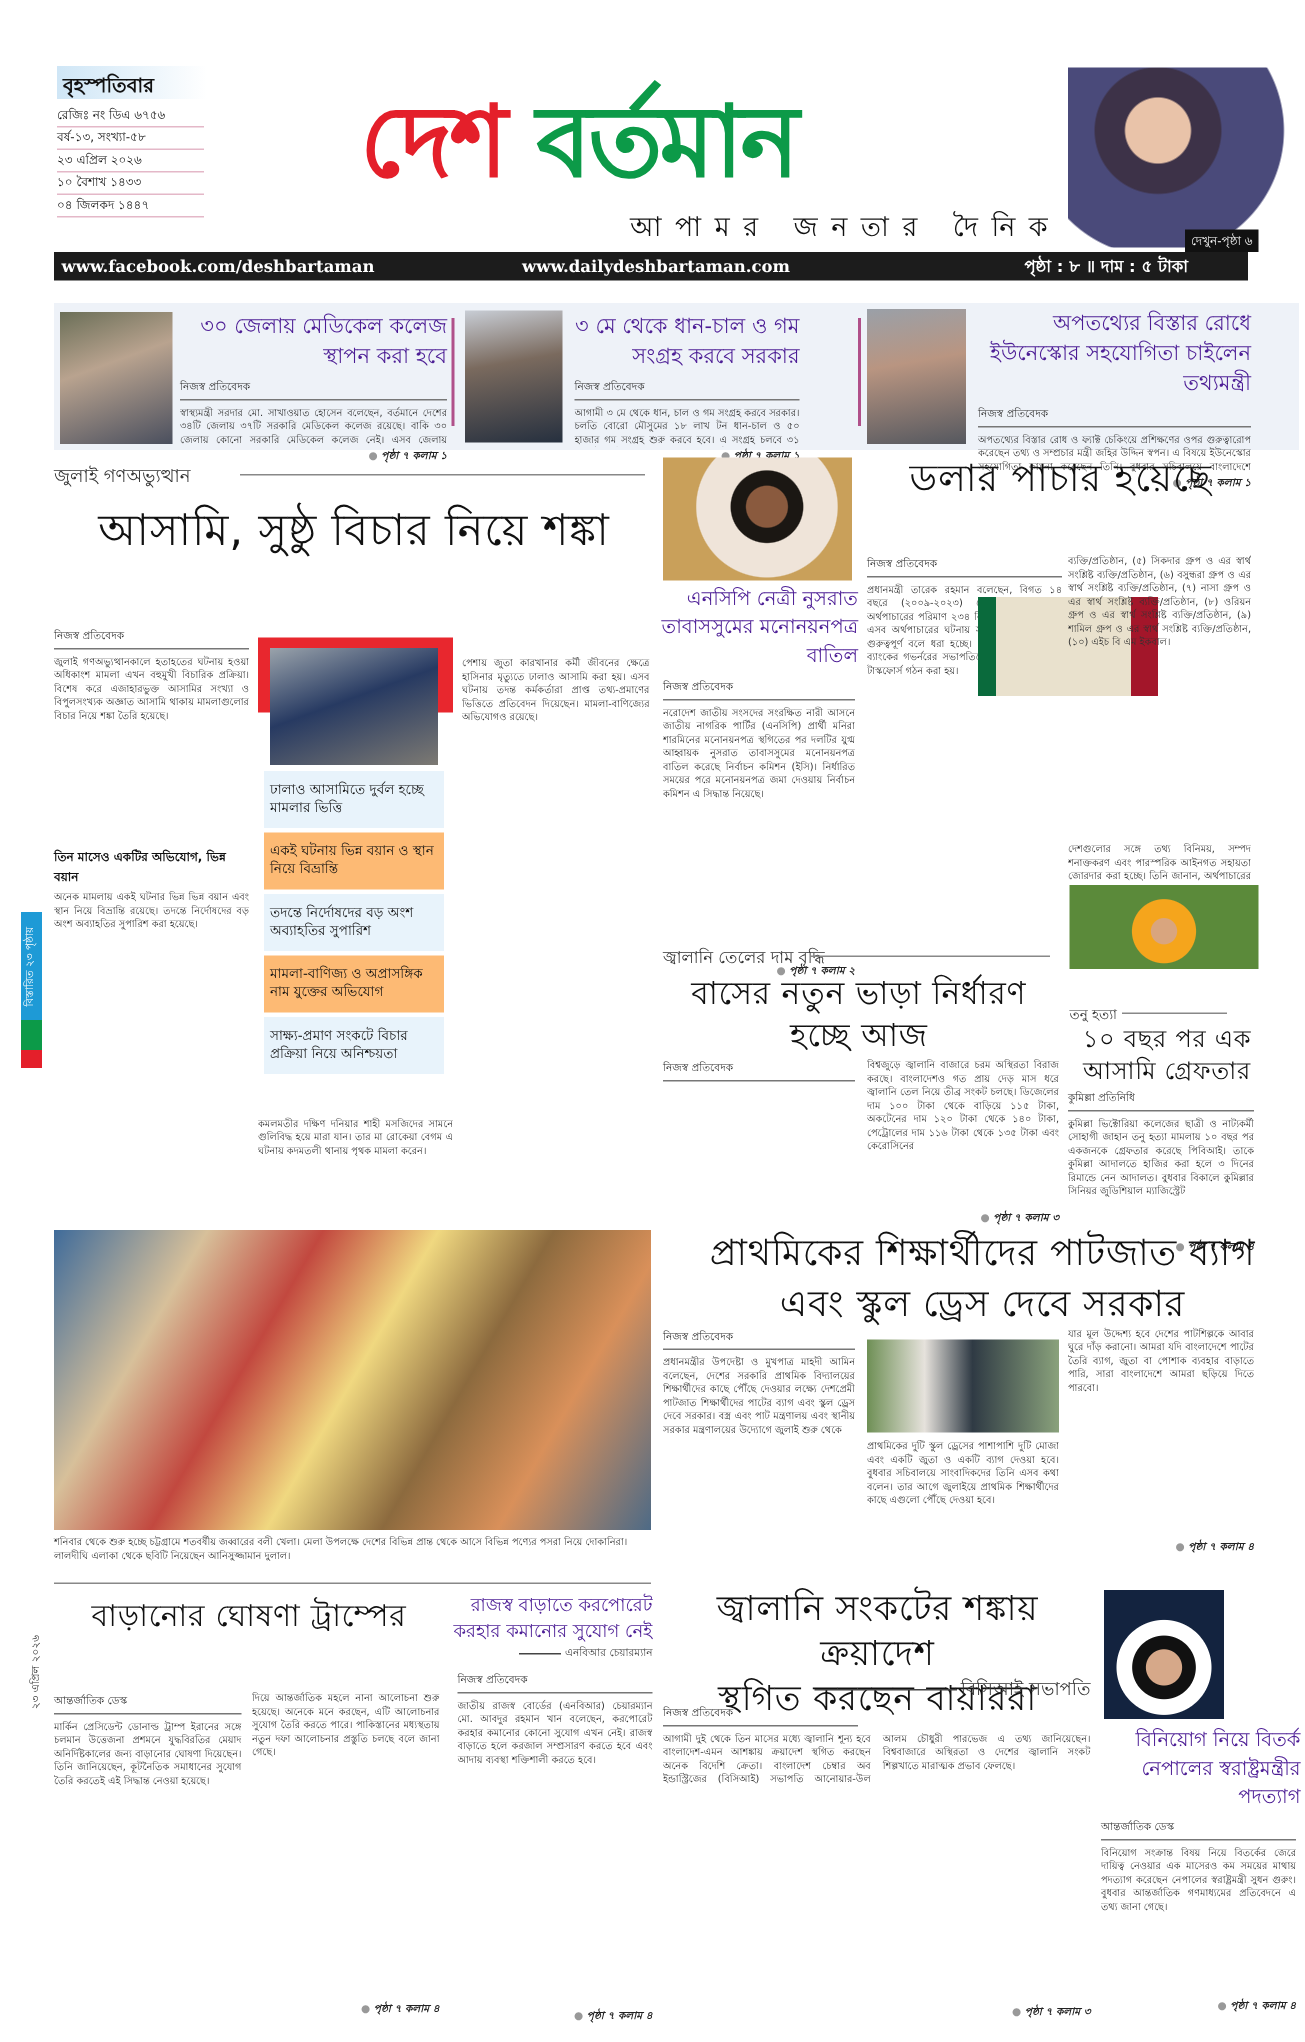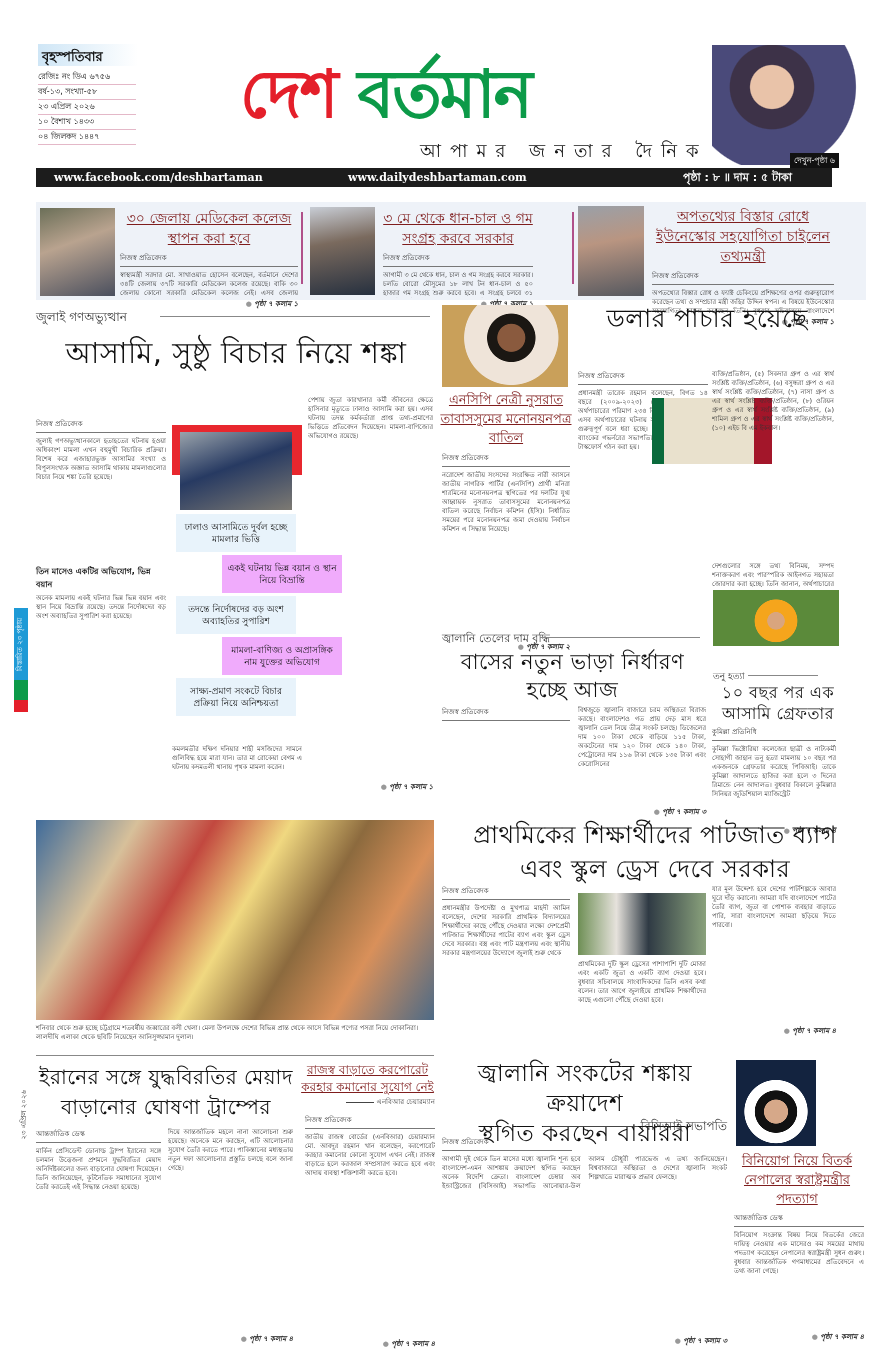--- a/index.html
+++ b/index.html
@@ -19,28 +19,28 @@
   .meta-line { left: 38px; width: 98px; font-size: 8px; border-bottom: 1px solid #e4b8c8; height: 15px; line-height: 14px; }
   .logo { left: 240px; top: 60px; font-size: 66px; font-weight: bold; letter-spacing: -2px; line-height: 70px; }
   .logo .red { color: #e41f2a; }
   .logo .green { color: #0c9a48; }
   .tagline { left: 420px; top: 137px; font-size: 18px; letter-spacing: 9px; color: #111; }
   .promo-img { left: 712px; top: 45px; width: 150px; height: 120px; background: radial-gradient(circle at 40% 35%,#e9c3a9 0 18%,#3d3248 19% 35%,#4a4a7a 36% 70%,#fff 71%); }
   .promo-tag { left: 790px; top: 153px; background: #111; color: #fff; font-size: 8px; padding: 1px 4px; }
   .bar { left: 36px; top: 168px; width: 796px; height: 19px; background: #1c1c1c; color: #fff; font-size: 11px; font-weight: bold; line-height: 19px; }
 
   .top-strip { left: 36px; top: 202px; width: 830px; height: 98px; background: #eef2f8; }
-  .card-title { font-size: 14px; text-align: center; line-height: 20px; color: #7f1d1d; text-decoration: underline; }
+  .card-title { font-size: 14px; text-align: right; line-height: 20px; color: #4c1d95; }
   .vsep { width: 2px; background: #b0508a; }
 
   .kicker { font-size: 12px; color: #333; }
   .big-head { font-size: 29px; line-height: 42px; text-align: center; font-weight: normal; letter-spacing: 0.5px; }
-  .box-item { width: 120px; text-align: center; font-size: 9px; line-height: 12px; padding: 7px 4px; margin-bottom: 3px; }
+  .box-item { width: 120px; font-size: 9px; line-height: 12px; padding: 7px 4px; margin-bottom: 3px; }
   .box-blue { background: #e8f3fb; }
-  .box-peach { background: #f0abfc; margin-left: 46px; }
+  .box-peach { background: #fdba74; }
 
   .side-tab { left: 14px; top: 608px; width: 14px; height: 72px; background: #1e9ad6; color: #fff; font-size: 7px; writing-mode: vertical-rl; transform: rotate(180deg); text-align: center; }
   .side-logo { left: 14px; top: 680px; width: 14px; height: 32px; background: #0c9a48; }
   .side-logo::after { content:""; position:absolute; left:0; bottom:0; width:14px; height:12px; background:#e41f2a; }
   .side-date { left: 18px; top: 1090px; font-size: 7px; writing-mode: vertical-rl; transform: rotate(180deg); color: #333; }
 </style>
 </head>
 <body>
 
 <div class="abs day-box">বৃহস্পতিবার</div>
@@ -51,21 +51,21 @@
 <div class="abs meta-line" style="top:130px">০৪ জিলকদ ১৪৪৭</div>
 
 <div class="abs logo">
   <span class="red">দেশ </span><span class="green">বর্তমান</span>
 </div>
 <div class="abs tagline">আপামর জনতার দৈনিক</div>
 <div class="abs promo-img"></div>
 <div class="abs promo-tag">দেখুন-পৃষ্ঠা ৬</div>
 
 <div class="abs bar">
-  <span class="serif" style="position:absolute;left:18px">www.facebook.com/deshbartaman</span>
+  <span class="serif" style="position:absolute;left:5px">www.facebook.com/deshbartaman</span>
   <span class="serif" style="position:absolute;left:312px">www.dailydeshbartaman.com</span>
   <span style="position:absolute;right:40px">পৃষ্ঠা : ৮ ॥ দাম : ৫ টাকা</span>
 </div>
 
 <div class="abs top-strip"></div>
 
 <div class="abs photo" style="left:40px;top:208px;width:75px;height:88px;background:linear-gradient(160deg,#6b6f58,#b9a38f 40%,#4a4f5e)"></div>
 <div class="abs" style="left:120px;top:208px;width:178px">
   <div class="card-title">৩০ জেলায় মেডিকেল কলেজ স্থাপন করা হবে</div>
   <div class="byline" style="margin-top:4px">নিজস্ব প্রতিবেদক</div>
@@ -108,21 +108,21 @@
 <div class="abs photo" style="left:180px;top:432px;width:112px;height:78px;background:linear-gradient(160deg,#9aa3ab,#273a62 45%,#7d7a73)"></div>
 <div class="abs" style="left:176px;top:514px">
   <div class="box-item box-blue">ঢালাও আসামিতে দুর্বল হচ্ছে মামলার ভিত্তি</div>
   <div class="box-item box-peach">একই ঘটনায় ভিন্ন বয়ান ও স্থান নিয়ে বিভ্রান্তি</div>
   <div class="box-item box-blue">তদন্তে নির্দোষদের বড় অংশ অব্যাহতির সুপারিশ</div>
   <div class="box-item box-peach">মামলা-বাণিজ্য ও অপ্রাসঙ্গিক নাম যুক্তের অভিযোগ</div>
   <div class="box-item box-blue">সাক্ষ্য-প্রমাণ সংকটে বিচার প্রক্রিয়া নিয়ে অনিশ্চয়তা</div>
 </div>
 <div class="abs body-text" style="left:172px;top:745px;width:130px;height:70px">কমলমতীর দক্ষিণ দনিয়ার শাহী মসজিদের সামনে গুলিবিদ্ধ হয়ে মারা যান। তার মা রোকেয়া বেগম এ ঘটনায় কদমতলী থানায় পৃথক মামলা করেন।</div>
 
-<div class="abs" style="left:308px;top:396px;width:125px">
+<div class="abs" style="left:308px;top:438px;width:125px">
   <div class="body-text" style="height:385px">পেশায় জুতা কারখানার কর্মী জীবনের ক্ষেত্রে হাসিনার মৃত্যুতে ঢালাও আসামি করা হয়। এসব ঘটনায় তদন্ত কর্মকর্তারা প্রাপ্ত তথ্য-প্রমাণের ভিত্তিতে প্রতিবেদন দিয়েছেন। মামলা-বাণিজ্যের অভিযোগও রয়েছে।</div>
   <div class="jump">পৃষ্ঠা ৭ কলাম ১</div>
 </div>
 
 <div class="abs side-tab">বিস্তারিত ২৩ পৃষ্ঠায়</div>
 <div class="abs side-logo"></div>
 
 <div class="abs photo" style="left:442px;top:305px;width:126px;height:82px;background:radial-gradient(circle at 55% 40%,#8a5a3e 0 16%,#1b1713 17% 28%,#efe4d9 29% 55%,#c9a05a 56%)"></div>
 <div class="abs card-title" style="left:440px;top:390px;width:132px;font-size:13px;line-height:19px">এনসিপি নেত্রী নুসরাত তাবাসসুমের মনোনয়নপত্র বাতিল</div>
 <div class="abs" style="left:442px;top:452px;width:128px">
@@ -187,21 +187,20 @@
 <div class="abs photo" style="left:578px;top:893px;width:128px;height:62px;background:linear-gradient(90deg,#6e8f55,#e6e2dc 30%,#2f3a44 55%,#8aa27c)"></div>
 <div class="abs" style="left:578px;top:960px;width:128px">
   <div class="body-text" style="height:70px">প্রাথমিকের দুটি স্কুল ড্রেসের পাশাপাশি দুটি মোজা এবং একটি জুতা ও একটি ব্যাগ দেওয়া হবে। বুধবার সচিবালয়ে সাংবাদিকদের তিনি এসব কথা বলেন। তার আগে জুলাইয়ে প্রাথমিক শিক্ষার্থীদের কাছে এগুলো পৌঁছে দেওয়া হবে।</div>
 </div>
 <div class="abs" style="left:712px;top:885px;width:124px">
   <div class="body-text" style="height:140px">যার মূল উদ্দেশ্য হবে দেশের পাটশিল্পকে আবার ঘুরে দাঁড় করানো। আমরা যদি বাংলাদেশে পাটের তৈরি ব্যাগ, জুতা বা পোশাক ব্যবহার বাড়াতে পারি, সারা বাংলাদেশে আমরা ছড়িয়ে দিতে পারবো।</div>
   <div class="jump">পৃষ্ঠা ৭ কলাম ৪</div>
 </div>
 
 <div class="abs big-head" style="left:36px;top:1062px;width:260px;font-size:20px;line-height:30px">
-  <div>ইরানের সঙ্গে যুদ্ধবিরতির মেয়াদ</div>
   <div>বাড়ানোর ঘোষণা ট্রাম্পের</div>
 </div>
 <div class="abs" style="left:36px;top:1128px;width:125px">
   <div class="byline">আন্তর্জাতিক ডেস্ক</div>
   <div class="body-text" style="height:205px">মার্কিন প্রেসিডেন্ট ডোনাল্ড ট্রাম্প ইরানের সঙ্গে চলমান উত্তেজনা প্রশমনে যুদ্ধবিরতির মেয়াদ অনির্দিষ্টকালের জন্য বাড়ানোর ঘোষণা দিয়েছেন। তিনি জানিয়েছেন, কূটনৈতিক সমাধানের সুযোগ তৈরি করতেই এই সিদ্ধান্ত নেওয়া হয়েছে।</div>
 </div>
 <div class="abs" style="left:168px;top:1128px;width:125px">
   <div class="body-text" style="height:205px">দিয়ে আন্তর্জাতিক মহলে নানা আলোচনা শুরু হয়েছে। অনেকে মনে করছেন, এটি আলোচনার সুযোগ তৈরি করতে পারে। পাকিস্তানের মধ্যস্থতায় নতুন দফা আলোচনার প্রস্তুতি চলছে বলে জানা গেছে।</div>
   <div class="jump">পৃষ্ঠা ৭ কলাম ৪</div>
 </div>

